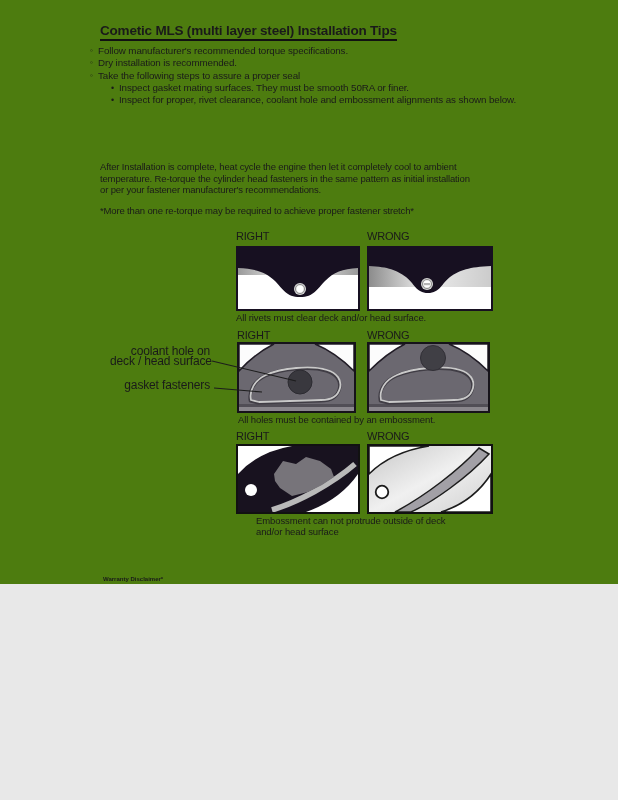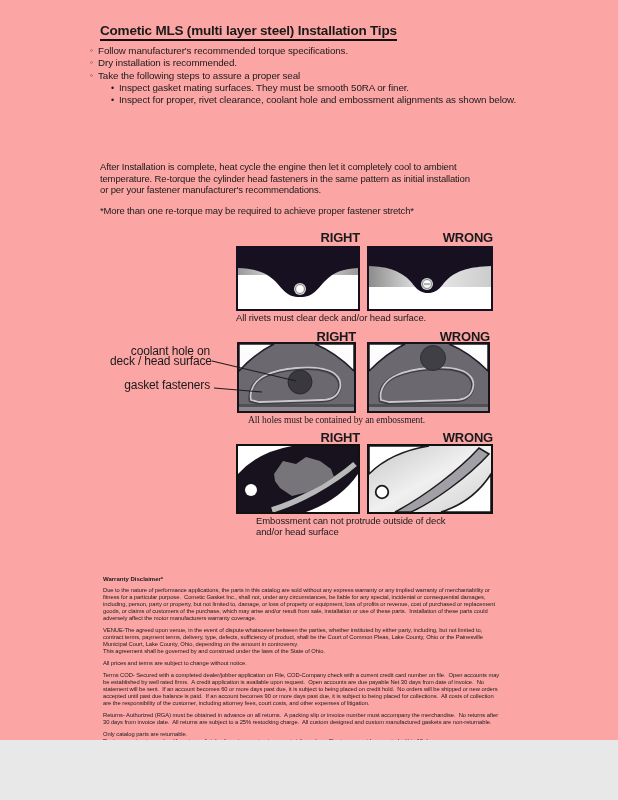--- a/index.html
+++ b/index.html
@@ -1,28 +1,28 @@
 <!DOCTYPE html>
 <html><head>
 <meta charset="utf-8">
 <style>
   html,body{margin:0;padding:0;background:#e8e8e8;}
-  #page{position:relative;width:618px;height:740px;background:#fca5a5;overflow:hidden;
+  #page{position:relative;width:618px;height:584px;background:#4d7c0f;overflow:hidden;
         font-family:"Liberation Sans", sans-serif;color:#1a1a1a;}
   .abs{position:absolute;}
   #doc-title{left:100px;top:23px;font-size:13.5px;font-weight:bold;letter-spacing:-0.2px;
              border-bottom:2px solid #111;padding-bottom:1px;display:inline-block;}
   .bullets{left:90px;top:45px;width:470px;font-size:9.8px;letter-spacing:-0.1px;}
   .b-row{display:flex;line-height:12.3px;}
   .b-mark{width:8px;flex:0 0 8px;font-size:8px;}
   .b-sub{margin-left:21px;}
   .b-sub .b-mark{font-size:9px;}
   #diesel-heading{left:100px;top:114px;font-size:12.5px;font-weight:bold;letter-spacing:-0.2px;}
   .para{left:100px;font-size:9.5px;line-height:11.6px;letter-spacing:-0.15px;white-space:pre;}
-  .dg-label{font-size:13px;font-weight:bold;text-align:right;letter-spacing:-0.2px;}
+  .dg-label{font-size:11px;font-weight:normal;text-align:left;letter-spacing:-0.2px;}
   .caption{font-size:9.5px;letter-spacing:-0.1px;white-space:pre;line-height:10.8px;}
   .ann{font-size:12px;line-height:10px;text-align:right;letter-spacing:-0.15px;white-space:pre;}
   .legal{left:103px;top:576px;width:470px;}
   .legal h4{margin:0 0 5px 0;font-size:6px;letter-spacing:0;}
   .legal p{margin:0 0 5px 0;font-size:5.8px;line-height:7px;letter-spacing:-0.05px;white-space:pre;}
   #doc-code{left:387px;top:761px;font-size:12px;letter-spacing:0.2px;}
   svg{display:block;}
 </style>
 </head>
 <body>
@@ -129,21 +129,21 @@
     <path d="M14,58 C12,48 18,38 30,33 C46,26 77,23 93,28 C103,31 108,38 106,46 C104,54 97,58 87,58 L22,60 Z" fill="none" stroke="#c9c9c9" stroke-width="1.8" stroke-linejoin="round"></path>
     <circle cx="66" cy="16" r="12.5" fill="#403f45" stroke="#312f36" stroke-width="1"></circle>
     <rect x="1" y="1" width="121" height="69" fill="none" stroke="#16131a" stroke-width="2"></rect>
   </svg>
 
   <svg class="abs" style="left:110px;top:330px;pointer-events:none;" width="260" height="100" viewBox="0 0 260 100">
     <line x1="102" y1="31" x2="186" y2="51" stroke="#1c1c1c" stroke-width="1.1"></line>
     <line x1="104" y1="58" x2="152" y2="62" stroke="#1c1c1c" stroke-width="1.1"></line>
   </svg>
 
-  <div class="abs caption" style="left:248px;top:415px;font-family:Liberation Serif, serif;">All holes must be contained by an embossment.</div>
+  <div class="abs caption" style="left:238px;top:415px;">All holes must be contained by an embossment.</div>
 
   <div class="abs dg-label" style="left:236px;top:430px;width:124px;">RIGHT</div>
   <div class="abs dg-label" style="left:367px;top:430px;width:126px;">WRONG</div>
 
   <svg class="abs" style="left:236px;top:444px;" width="124" height="70" viewBox="0 0 124 70">
     <rect x="0" y="0" width="124" height="70" fill="#18121f"></rect>
     <path d="M2,2 H56 Q22,8 2,30 Z" fill="#ffffff"></path>
     <path d="M122,30 V68 H70 Q104,56 122,30 Z" fill="#ffffff"></path>
     <path d="M36,66 C62,58 96,40 119,20" fill="none" stroke="#b9b9b9" stroke-width="5.5"></path>
     <path d="M38,30 L47,17 L60,20 L70,13 L84,17 L95,25 L98,33 L86,41 L72,48 L56,52 L44,44 L39,37 Z" fill="#77747a"></path>

